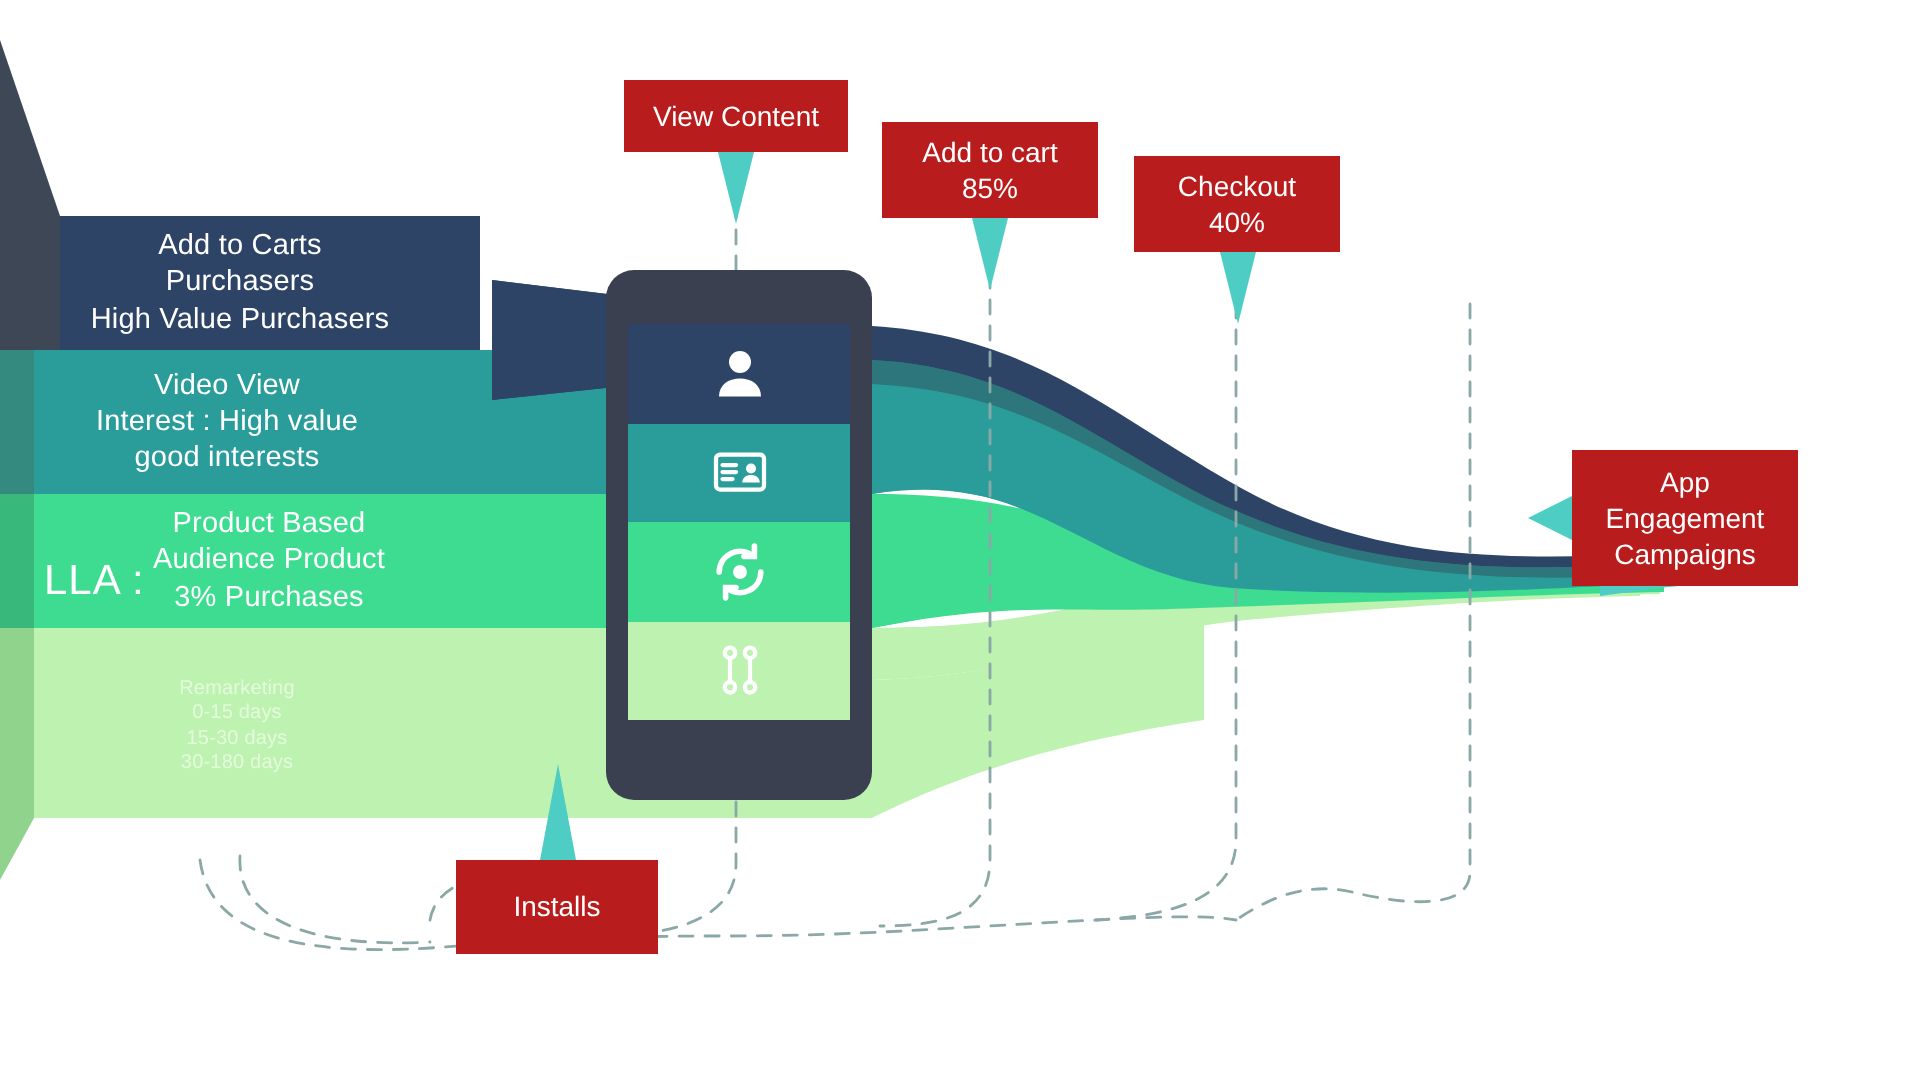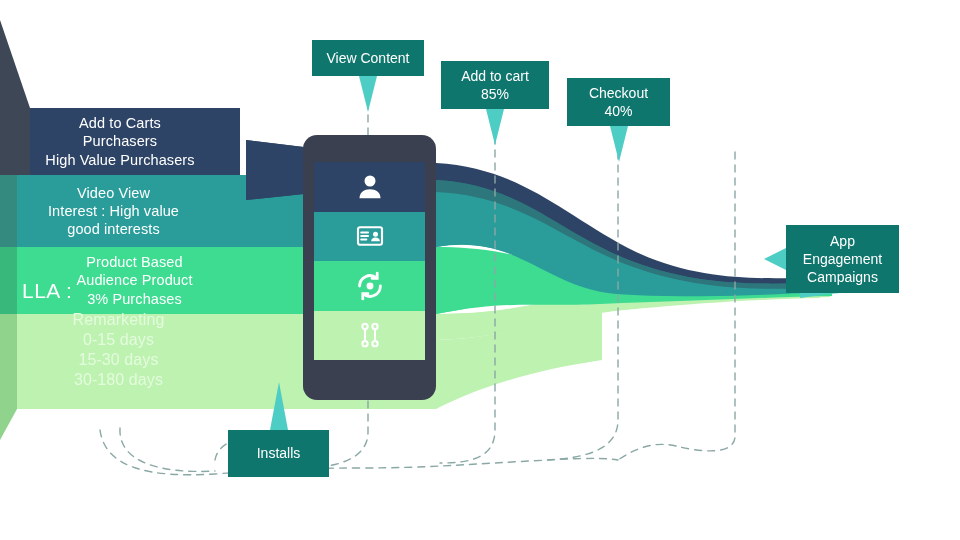--- a/index.html
+++ b/index.html
@@ -37,40 +37,40 @@
     color: #ffffff;
     line-height: 1.25;
     letter-spacing: .1px;
     z-index: 6;
   }
   .aud-text { display: block; }
 
   #aud-0 { left: 30px; top: 108px; width: 180px; height: 67px; font-size: 14.5px; }
   #aud-1 { left: 17px; top: 175px; width: 193px; height: 72px; font-size: 14.5px; }
   #aud-2 { left: 17px; top: 247px; width: 193px; height: 67px; font-size: 14.5px; }
-  #aud-3 { left: 17px; top: 314px; width: 203px; height: 71px; font-size: 16px; }
+  #aud-3 { left: 17px; top: 328px; width: 203px; height: 71px; font-size: 10px; }
 
   #aud-2 .aud-text { padding-left: 42px; }
   #lla-label {
     position: absolute;
     left: 22px;
     top: 279px;
     font-size: 21px;
     color: #ffffff;
     letter-spacing: .5px;
     z-index: 7;
     white-space: nowrap;
   }
   #aud-3 .aud-text { color: #e4fbdd; }
 
   
   .callout {
     position: absolute;
     box-sizing: border-box;
-    background: #0f766e;
+    background: #b91c1c;
     color: #ffffff;
     display: flex;
     align-items: center;
     justify-content: center;
     text-align: center;
     font-size: 14px;
     line-height: 1.3;
     z-index: 20;
   }
   .callout .tail {

